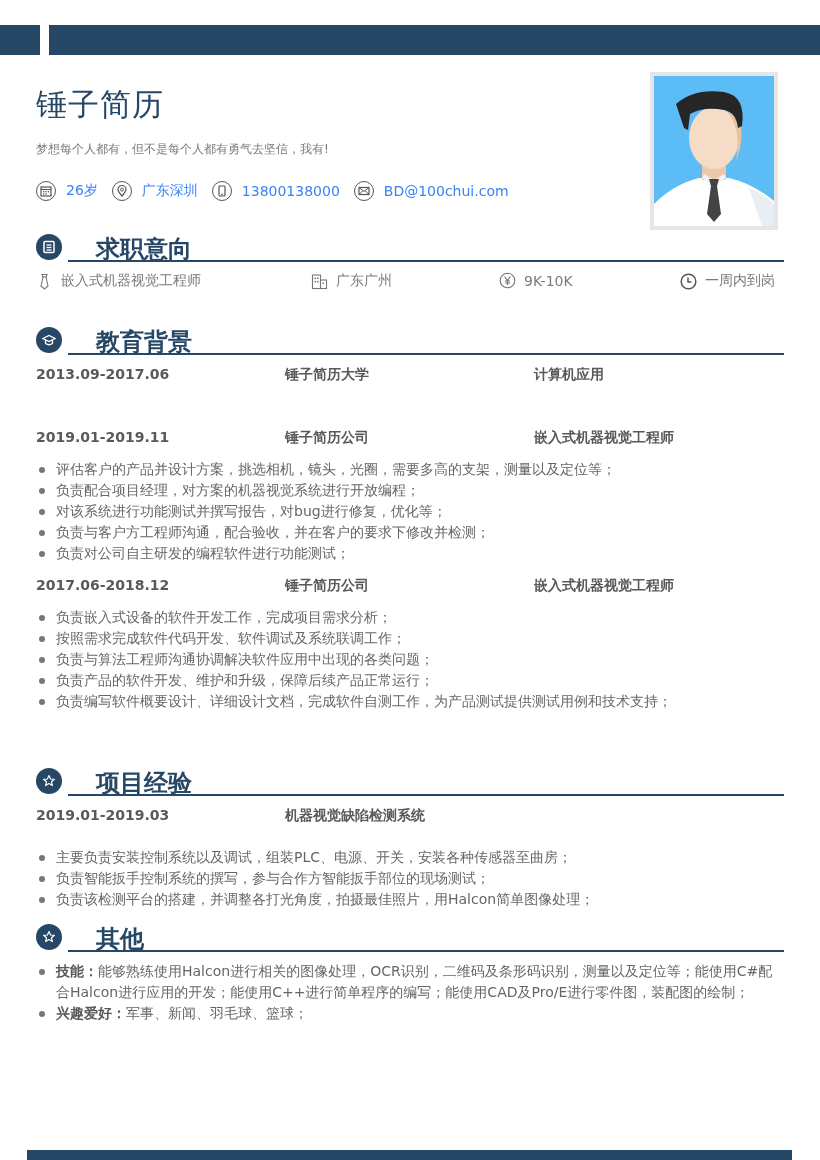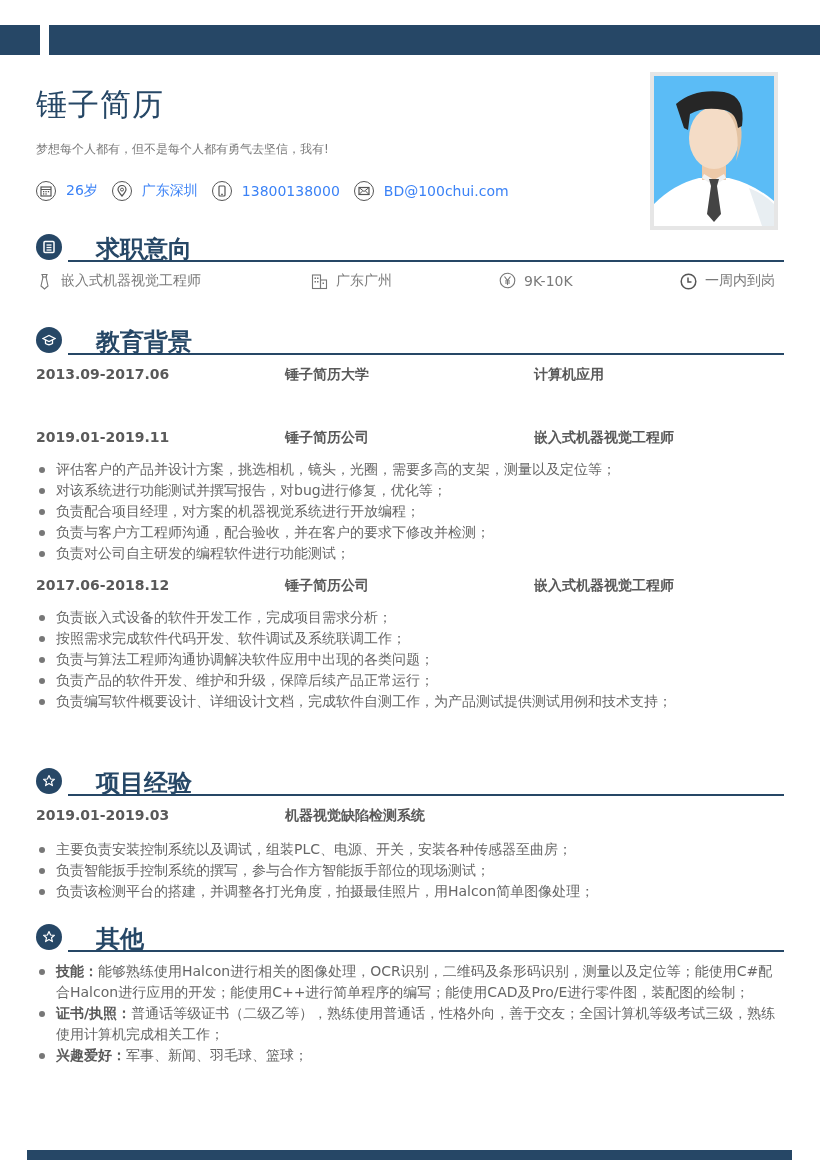--- a/index.html
+++ b/index.html
@@ -175,22 +175,22 @@
 </div>
 
 <div class="section" style="top:418px;">
   <div class="row3" style="margin-top:11px">
     <span style="left:0">2019.01-2019.11</span>
     <span style="left:249px">锤子简历公司</span>
     <span style="left:498px">嵌入式机器视觉工程师</span>
   </div>
   <ul class="bul" style="margin-top:10px">
     <li>评估客户的产品并设计方案，挑选相机，镜头，光圈，需要多高的支架，测量以及定位等；</li>
+    <li>负责配合项目经理，对方案的机器视觉系统进行开放编程；</li>
     <li>对该系统进行功能测试并撰写报告，对bug进行修复，优化等；</li>
-    <li>负责配合项目经理，对方案的机器视觉系统进行开放编程；</li>
     <li>负责与客户方工程师沟通，配合验收，并在客户的要求下修改并检测；</li>
     <li>负责对公司自主研发的编程软件进行功能测试；</li>
   </ul>
   <div class="row3" style="margin-top:13px">
     <span style="left:0">2017.06-2018.12</span>
     <span style="left:249px">锤子简历公司</span>
     <span style="left:498px">嵌入式机器视觉工程师</span>
   </div>
   <ul class="bul" style="margin-top:10px">
     <li>负责嵌入式设备的软件开发工作，完成项目需求分析；</li>
@@ -208,37 +208,36 @@
           <path d="M7 1.5 L8.6 5 L12.4 5.3 L9.5 7.8 L10.4 11.6 L7 9.6 L3.6 11.6 L4.5 7.8 L1.6 5.3 L5.4 5Z" fill="none" stroke="#fff" stroke-width="1.2" stroke-linejoin="round"></path>
         </svg>
     </div>
     <div class="sec-title">项目经验</div>
     <div class="sec-line"></div>
   </div>
   <div class="row3" style="margin-top:11px">
     <span style="left:0">2019.01-2019.03</span>
     <span style="left:249px">机器视觉缺陷检测系统</span>
   </div>
-  <ul class="bul" style="margin-top:12px">
+  <ul class="bul" style="margin-top:20px">
     <li>主要负责安装控制系统以及调试，组装PLC、电源、开关，安装各种传感器至曲房；</li>
     <li>负责智能扳手控制系统的撰写，参与合作方智能扳手部位的现场测试；</li>
     <li>负责该检测平台的搭建，并调整各打光角度，拍摄最佳照片，用Halcon简单图像处理；</li>
   </ul>
 </div>
 
 <div class="section" style="top:922px;">
   <div class="sec-head">
     <div class="sec-icon">
       <svg viewBox="0 0 14 14">
           <path d="M7 1.5 L8.6 5 L12.4 5.3 L9.5 7.8 L10.4 11.6 L7 9.6 L3.6 11.6 L4.5 7.8 L1.6 5.3 L5.4 5Z" fill="none" stroke="#fff" stroke-width="1.2" stroke-linejoin="round"></path>
         </svg>
     </div>
     <div class="sec-title">其他</div>
     <div class="sec-line"></div>
   </div>
   <ul class="bul" style="margin-top:9px">
     <li><b>技能：</b><span>能够熟练使用Halcon进行相关的图像处理，OCR识别，二维码及条形码识别，测量以及定位等；能使用C#配合Halcon进行应用的开发；能使用C++进行简单程序的编写；能使用CAD及Pro/E进行零件图，装配图的绘制；</span></li>
-    <li><b>证书/执照：</b><span>普通话等级证书（二级乙等），熟练使用普通话，性格外向，善于交友；全国计算机等级考试三级，熟练使用计算机完成相关工作；</span></li>
     <li><b>兴趣爱好：</b><span>军事、新闻、羽毛球、篮球；</span></li>
   </ul>
 </div>
 
 <div class="bar-bottom"></div>
 
 </body></html>

